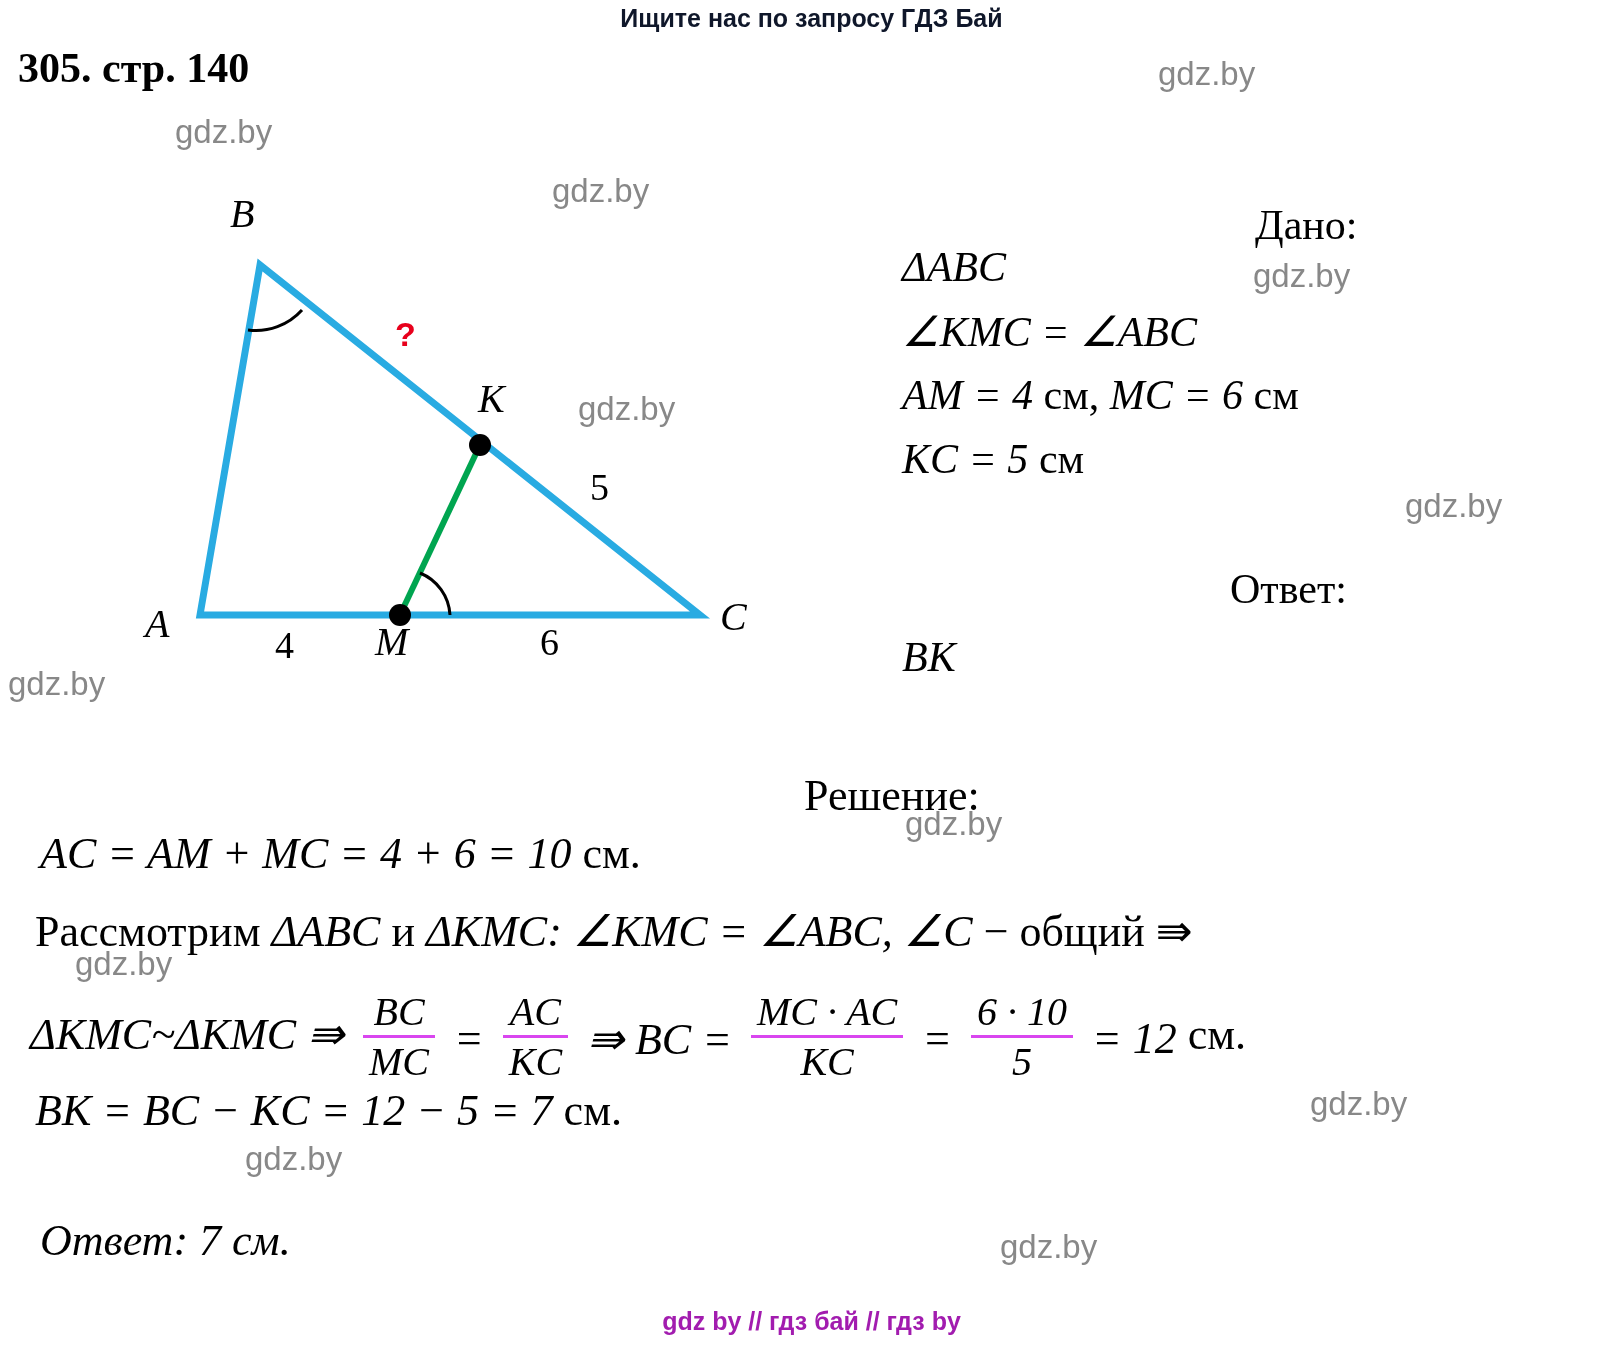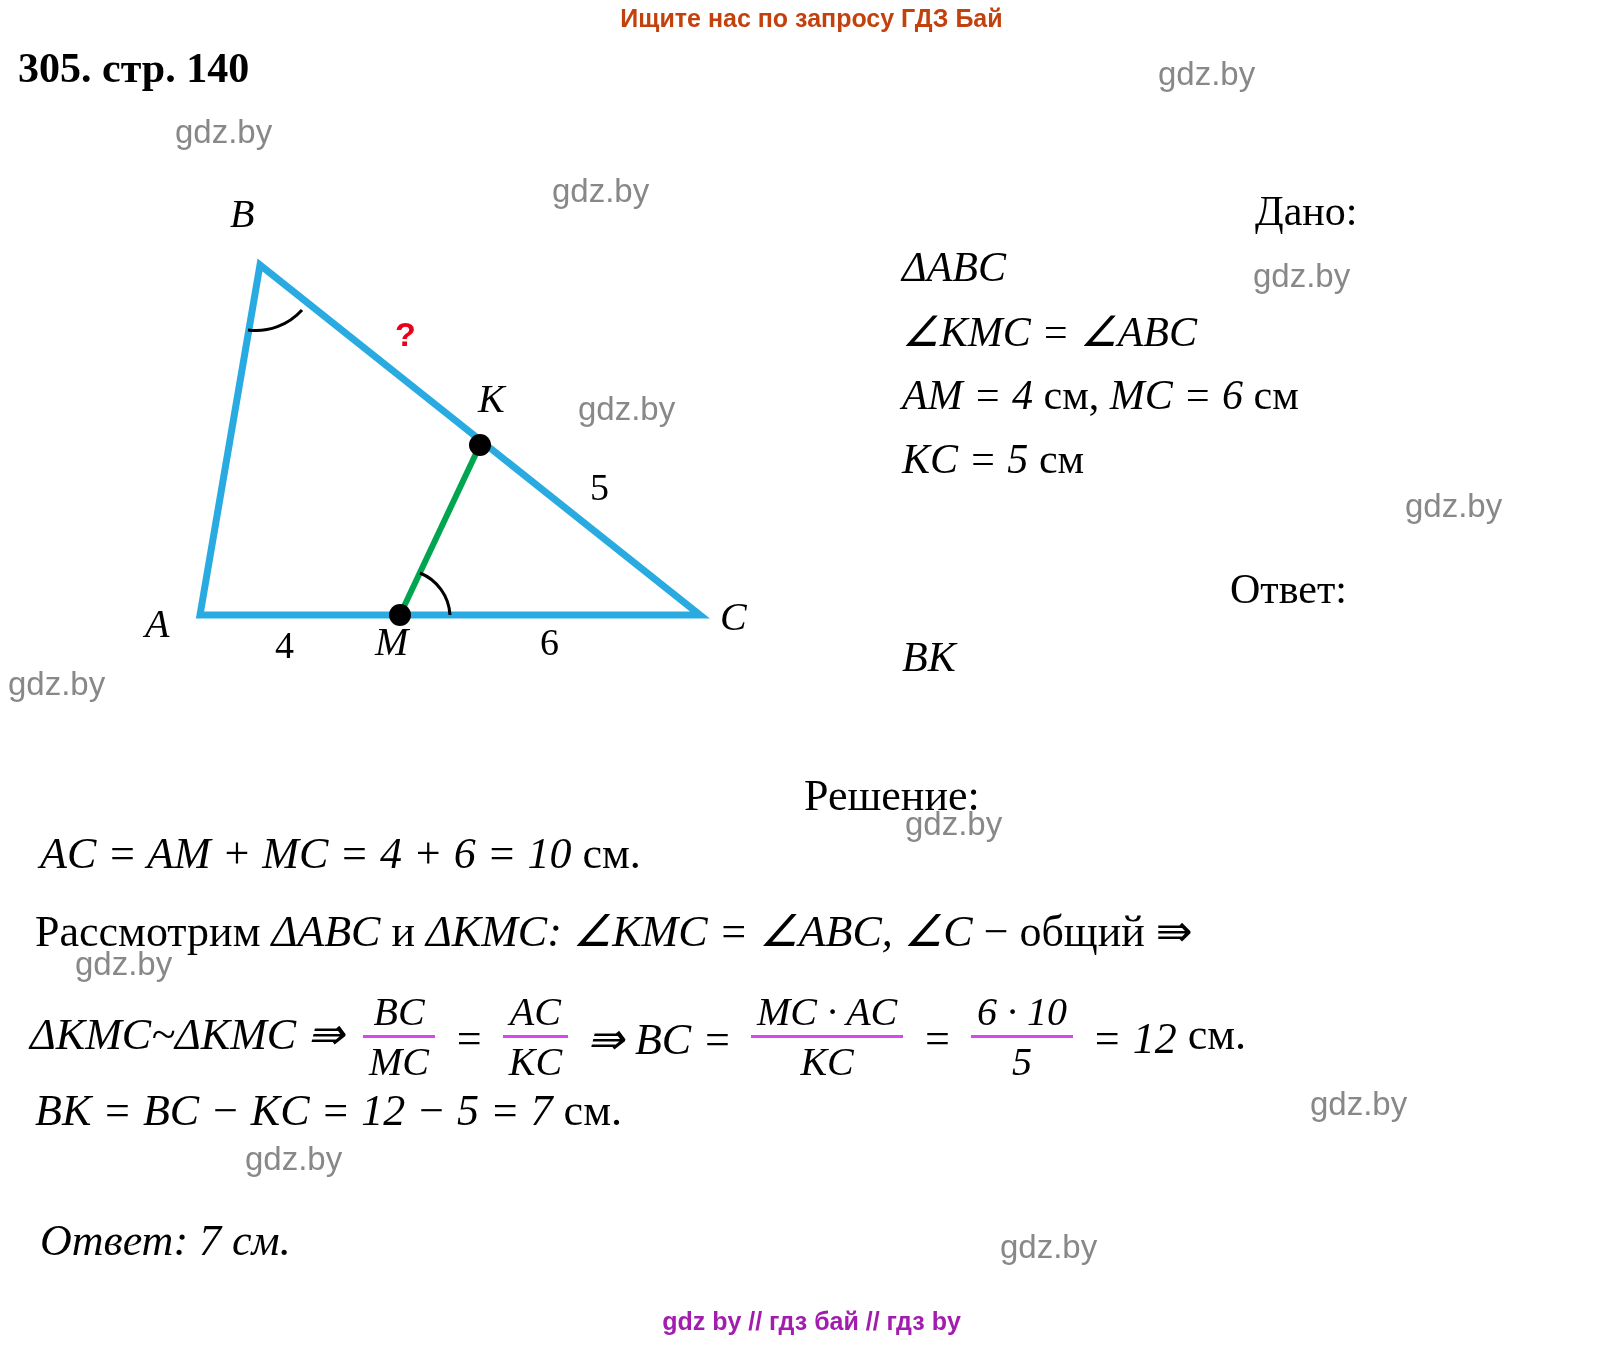--- a/index.html
+++ b/index.html
@@ -21,21 +21,21 @@
     font-size: 33px;
     white-space: nowrap;
     user-select: none;
   }
   #top-banner {
     position: absolute;
     top: 4px;
     left: 0;
     width: 100%;
     text-align: center;
-    color: #c2410c;
+    color: #0f172a;
     font-family: "Liberation Sans", sans-serif;
     font-weight: bold;
     font-size: 25px;
   }
   #bottom-banner {
     position: absolute;
     bottom: 10px;
     left: 0;
     width: 100%;
     text-align: center;
@@ -89,21 +89,21 @@
   }
   .math {
     font-style: italic;
     font-size: 42px;
     font-family: "Liberation Serif", serif;
     white-space: nowrap;
   }
   .math .rm { font-style: normal; }
   #given-title {
     position: absolute;
-    top: 2px;
+    top: 16px;
     left: 355px;
     text-align: right;
   }
   #given-l1 { position: absolute; top: 58px; left: 2px; }
   #given-l2 { position: absolute; top: 122px; left: 2px; }
   #given-l3 { position: absolute; top: 186px; left: 2px; }
   #given-l4 { position: absolute; top: 250px; left: 2px; }
   #find-title { position: absolute; top: 380px; left: 330px; }
   #find-value { position: absolute; top: 448px; left: 2px; }
   #solution-title {

